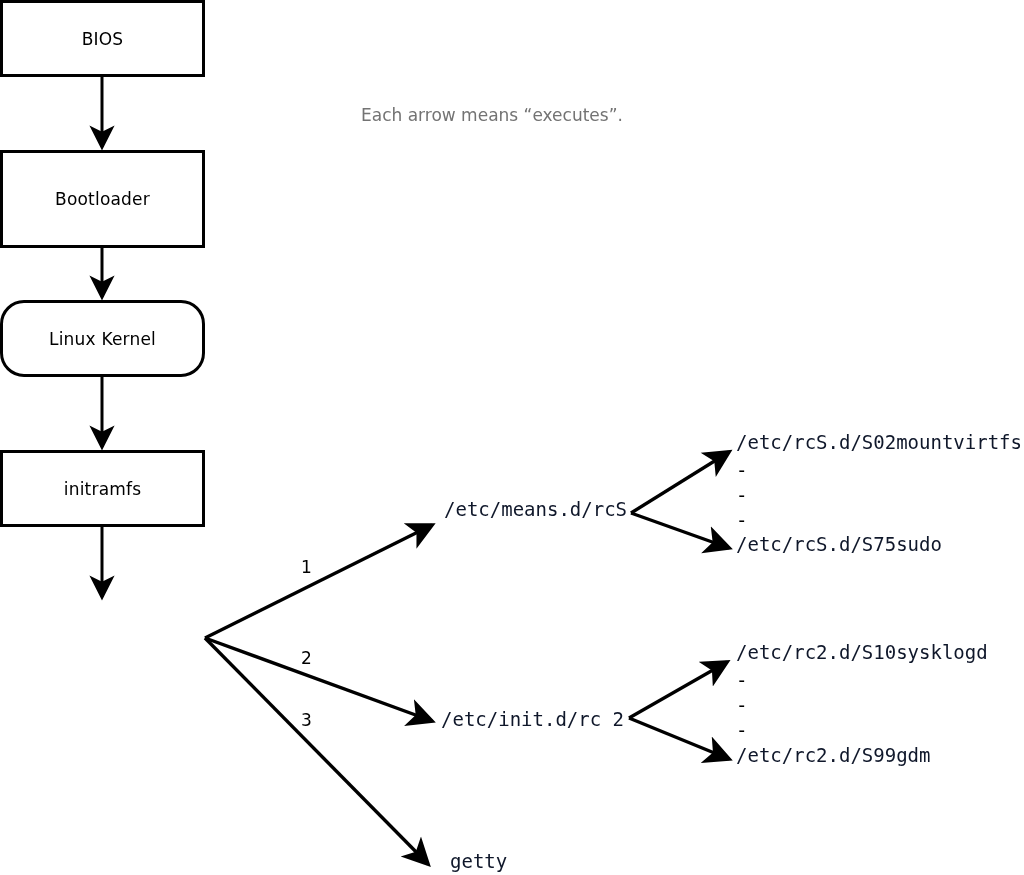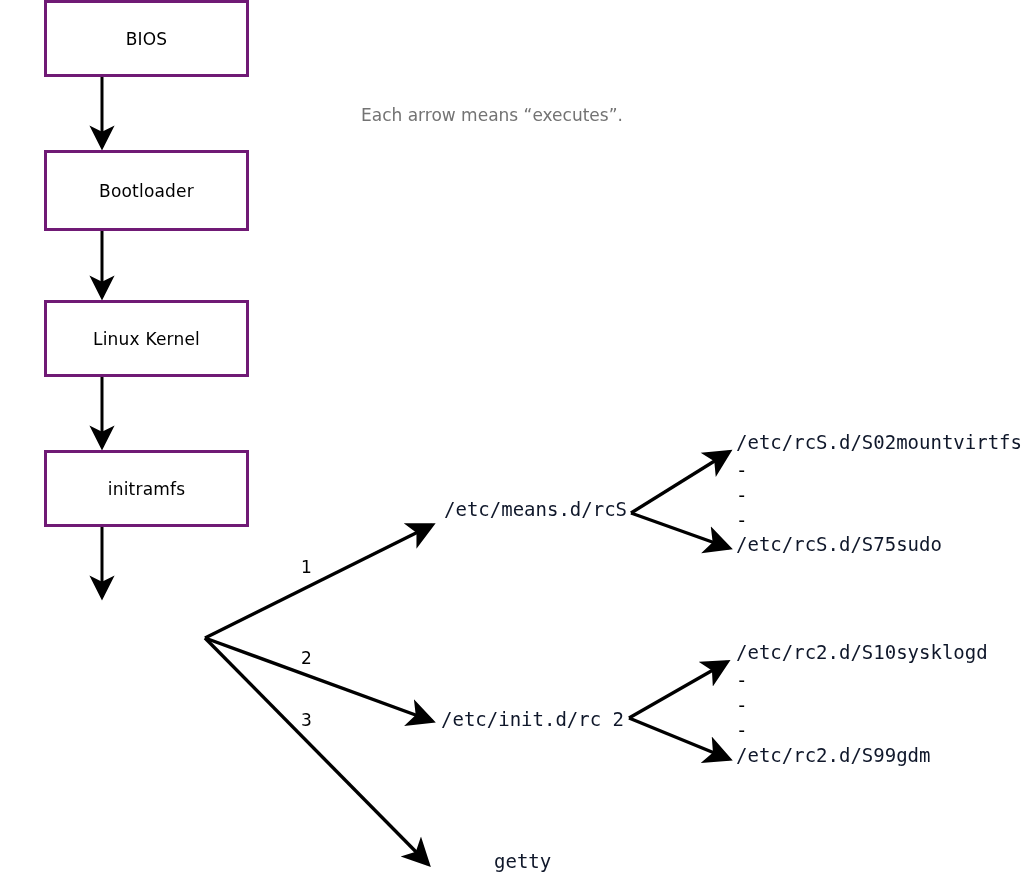--- a/index.html
+++ b/index.html
@@ -23,26 +23,25 @@
   svg.layer {
     position: absolute;
     left: 0;
     top: 0;
     width: 1024px;
     height: 875px;
   }
   .box {
     position: absolute;
     box-sizing: border-box;
-    border: 3px solid #701a75;
+    border: 3px solid #000000;
     background: #ffffff;
     display: flex;
     align-items: center;
     justify-content: center;
-    margin-left: 44px;
   }
   .box-label {
     font-family: "DejaVu Sans", sans-serif;
     font-size: 17px;
     color: #000000;
     letter-spacing: 0.2px;
     white-space: nowrap;
   }
   .note {
     position: absolute;
@@ -106,42 +105,42 @@
     <g stroke="#000000" stroke-width="3.4" fill="none" marker-end="url(#ah)">
       <line x1="629" y1="718" x2="727" y2="662"></line>
       <line x1="629" y1="718" x2="729" y2="759"></line>
     </g>
   </svg>
 
   <div class="box" style="left:0px; top:0px; width:205px; height:77px;">
     <span class="box-label">BIOS</span>
   </div>
 
-  <div class="box" style="left:0px; top:150px; width:205px; height:81px;">
+  <div class="box" style="left:0px; top:150px; width:205px; height:98px;">
     <span class="box-label">Bootloader</span>
   </div>
 
-  <div class="box" style="left:0px; top:300px; width:205px; height:77px;">
+  <div class="box" style="left:0px; top:300px; width:205px; height:77px;border-radius:24px;">
     <span class="box-label">Linux Kernel</span>
   </div>
 
   <div class="box" style="left:0px; top:450px; width:205px; height:77px;">
     <span class="box-label">initramfs</span>
   </div>
 
 
   <div class="note" style="left:361px; top:105px;">Each arrow means “executes”.</div>
 
   <div class="edge-num" style="left:301px; top:557px;">1</div>
   <div class="edge-num" style="left:301px; top:648px;">2</div>
   <div class="edge-num" style="left:301px; top:710px;">3</div>
 
   <div class="mono-label" style="left:444px; top:498px;">/etc/means.d/rcS</div>
   <div class="mono-label" style="left:441px; top:708px;">/etc/init.d/rc 2</div>
-  <div class="mono-label" style="left:450px; top:850px;margin-left:44px;">getty</div>
+  <div class="mono-label" style="left:450px; top:850px;">getty</div>
 
   <div class="mono-label" style="left:736px; top:431px;">/etc/rcS.d/S02mountvirtfs</div>
   <div class="dash-mark" style="left:736px; top:459px;">-</div>
   <div class="dash-mark" style="left:736px; top:484px;">-</div>
   <div class="dash-mark" style="left:736px; top:509px;">-</div>
   <div class="mono-label" style="left:736px; top:533px;">/etc/rcS.d/S75sudo</div>
 
   <div class="mono-label" style="left:736px; top:641px;">/etc/rc2.d/S10sysklogd</div>
   <div class="dash-mark" style="left:736px; top:669px;">-</div>
   <div class="dash-mark" style="left:736px; top:694px;">-</div>

